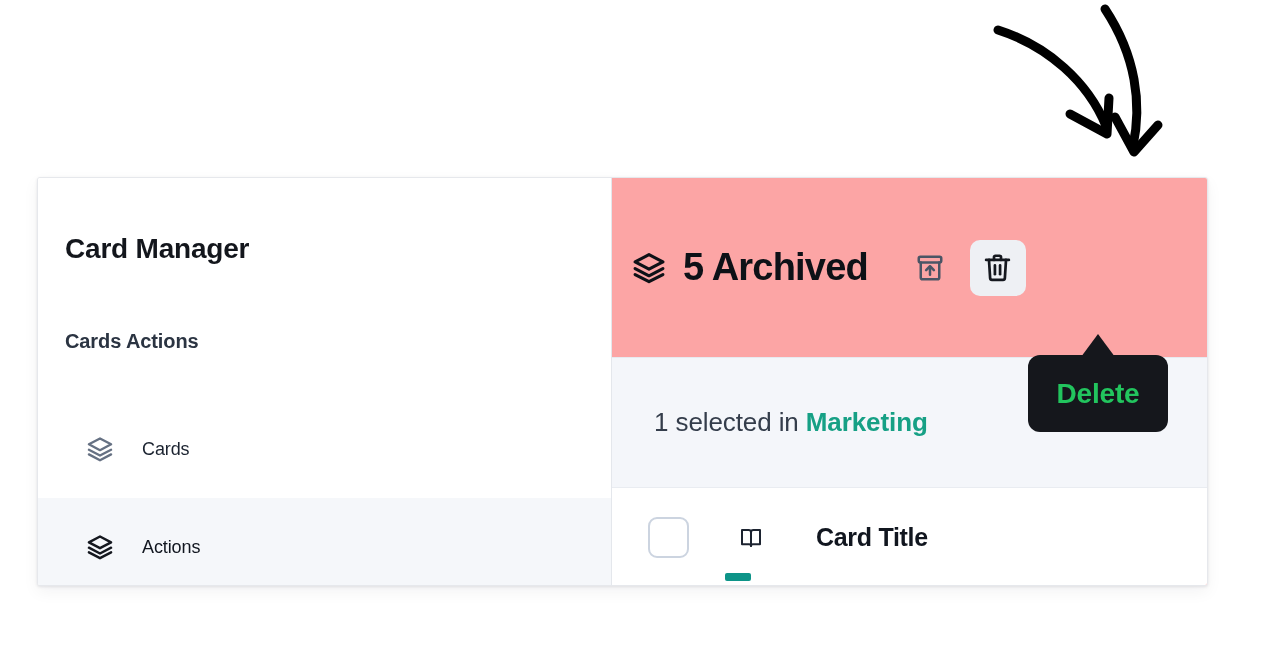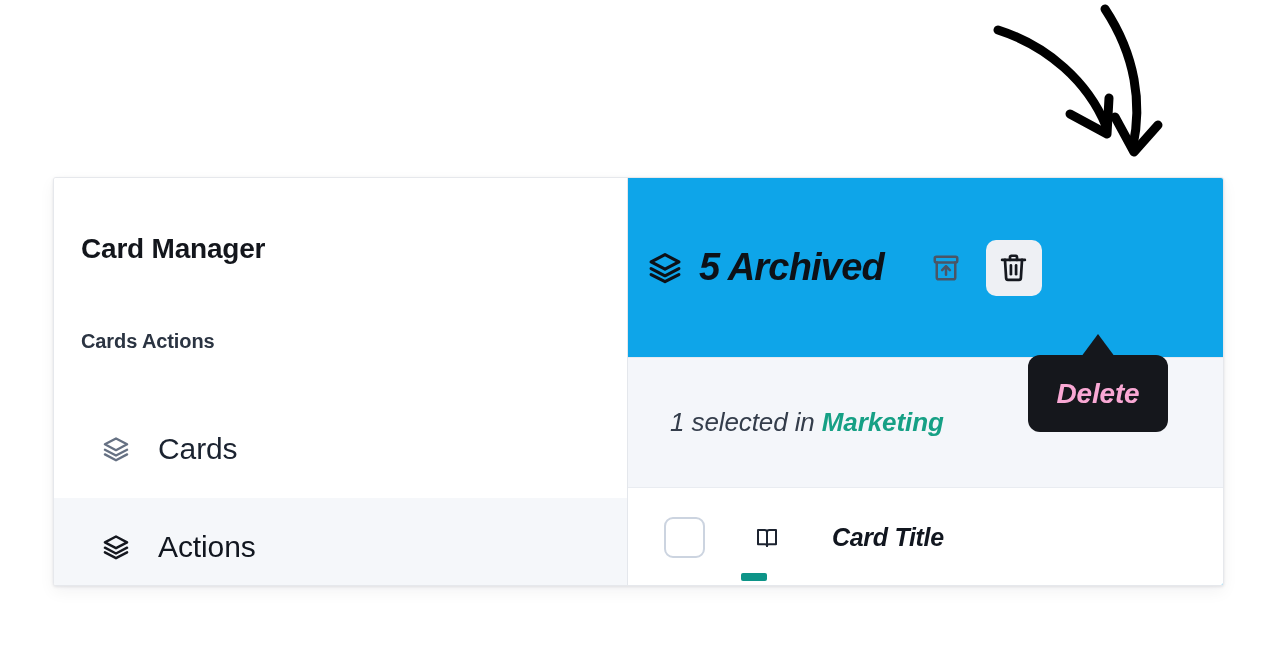--- a/index.html
+++ b/index.html
@@ -33,21 +33,20 @@
     top: 177px;
     width: 1171px;
     height: 409px;
     background: #ffffff;
     border: 1px solid #e6e8ec;
     border-radius: 3px;
     box-shadow: 0 1px 3px rgba(15, 23, 42, 0.10), 0 6px 16px rgba(15, 23, 42, 0.05);
     display: flex;
     overflow: hidden;
     box-sizing: border-box;
-    margin-left: 16px;
   }
 
   
   .sidebar {
     width: 574px;
     flex: 0 0 574px;
     border-right: 1px solid #e4e7ec;
     box-sizing: border-box;
     background: #ffffff;
     position: relative;
@@ -86,35 +85,34 @@
   .nav-item.is-active {
     background: #f5f7fa;
   }
   .nav-item .nav-icon {
     width: 28px;
     height: 28px;
     flex: 0 0 28px;
     display: block;
   }
   .nav-item .nav-label {
-    font-size: 30px;
+    font-size: 18px;
     color: #1b2330;
     margin-left: 28px;
     letter-spacing: -0.1px;
   }
   .nav-item.is-active .nav-label {
     color: #11161f;
   }
 
   
   .content {
     flex: 1 1 auto;
     position: relative;
-    background: #0ea5e9;
-    font-style: italic;
+    background: #fca5a5;
   }
   .content-header {
     height: 180px;
     display: flex;
     align-items: center;
     padding: 0 28px 0 20px;
     box-sizing: border-box;
     border-bottom: 1px solid #e7eaf0;
   }
   .header-stack-icon {
@@ -227,25 +225,24 @@
     width: 140px;
     height: 77px;
     background: #15171c;
     border-radius: 12px;
     display: flex;
     align-items: center;
     justify-content: center;
     z-index: 30;
   }
   .tooltip-label {
-    color: #f9a8d4;
+    color: #22c55e;
     font-size: 28px;
     font-weight: bold;
     letter-spacing: -0.2px;
-    font-style: italic;
   }
   .tooltip-caret {
     position: absolute;
     left: 1081px;
     top: 334px;
     width: 0;
     height: 0;
     border-left: 17px solid transparent;
     border-right: 17px solid transparent;
     border-bottom: 23px solid #15171c;

